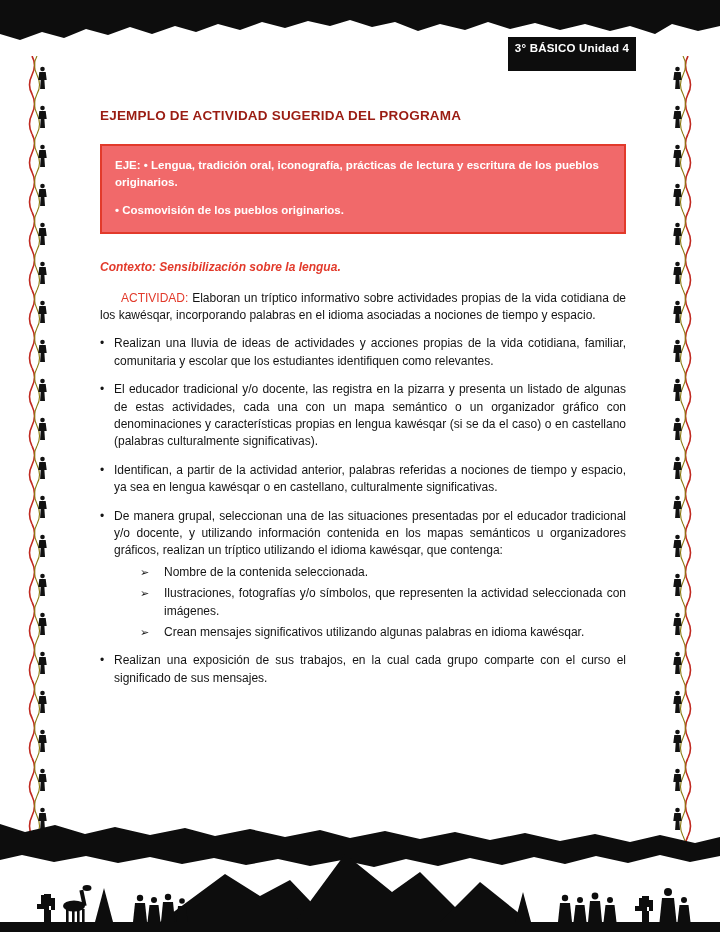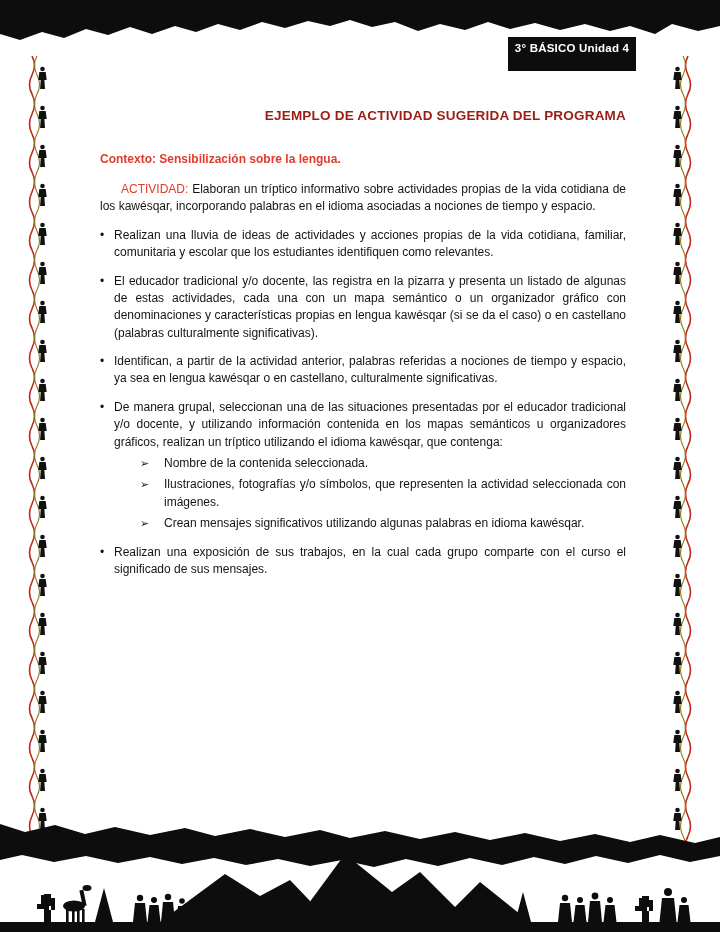--- a/index.html
+++ b/index.html
@@ -45,40 +45,41 @@
     width: 526px;
     color: #141414;
     font-size: 12px;
     line-height: 1.45;
   }
 
   .title {
     font-size: 13.5px;
     font-weight: bold;
     color: #9a1c12;
-    text-align: right;
+    text-align: left;
     letter-spacing: 0.2px;
     margin-bottom: 18px;
   }
 
   .eje-box {
     background: #f1696a;
     border: 2px solid #e23a2b;
     color: #ffffff;
     font-weight: bold;
     font-size: 11.5px;
     line-height: 1.5;
     padding: 11px 13px 13px 13px;
   }
   .eje-box p + p { margin-top: 11px; }
 
   .contexto {
     margin-top: 25px;
     color: #e23a2b;
     font-weight: bold;
+    font-style: italic;
   }
 
   .para { margin-top: 13px; text-align: justify; }
   .red-label { color: #e23a2b; margin-left: 21px; }
 
   .ejemplos-heading { margin-top: 17px; font-weight: bold; }
 
   .bullet { display: flex; margin-top: 11px; }
   .bullet .marker { flex: none; width: 14px; }
   .bullet .txt { flex: 1; text-align: justify; }
@@ -127,20 +128,24 @@
         </g>
       </pattern>
     </defs>
     <rect width="20" height="792" fill="url(#ornR)"></rect>
   </svg>
 
   <div class="content">
 
     <h1 class="title">EJEMPLO DE ACTIVIDAD SUGERIDA DEL PROGRAMA</h1>
 
+    <div class="eje-box">
+      <p>EJE: • Lengua, tradición oral, iconografía, prácticas de lectura y escritura de los pueblos originarios.</p>
+      <p>• Cosmovisión de los pueblos originarios.</p>
+    </div>
 
     <p class="contexto">Contexto: Sensibilización sobre la lengua.</p>
 
     <p class="para">
       <span class="red-label">ACTIVIDAD:</span>
       <span>Elaboran un tríptico informativo sobre actividades propias de la vida cotidiana de los kawésqar, incorporando palabras en el idioma asociadas a nociones de tiempo y espacio.</span>
     </p>
 
 
     <div class="bullet">

